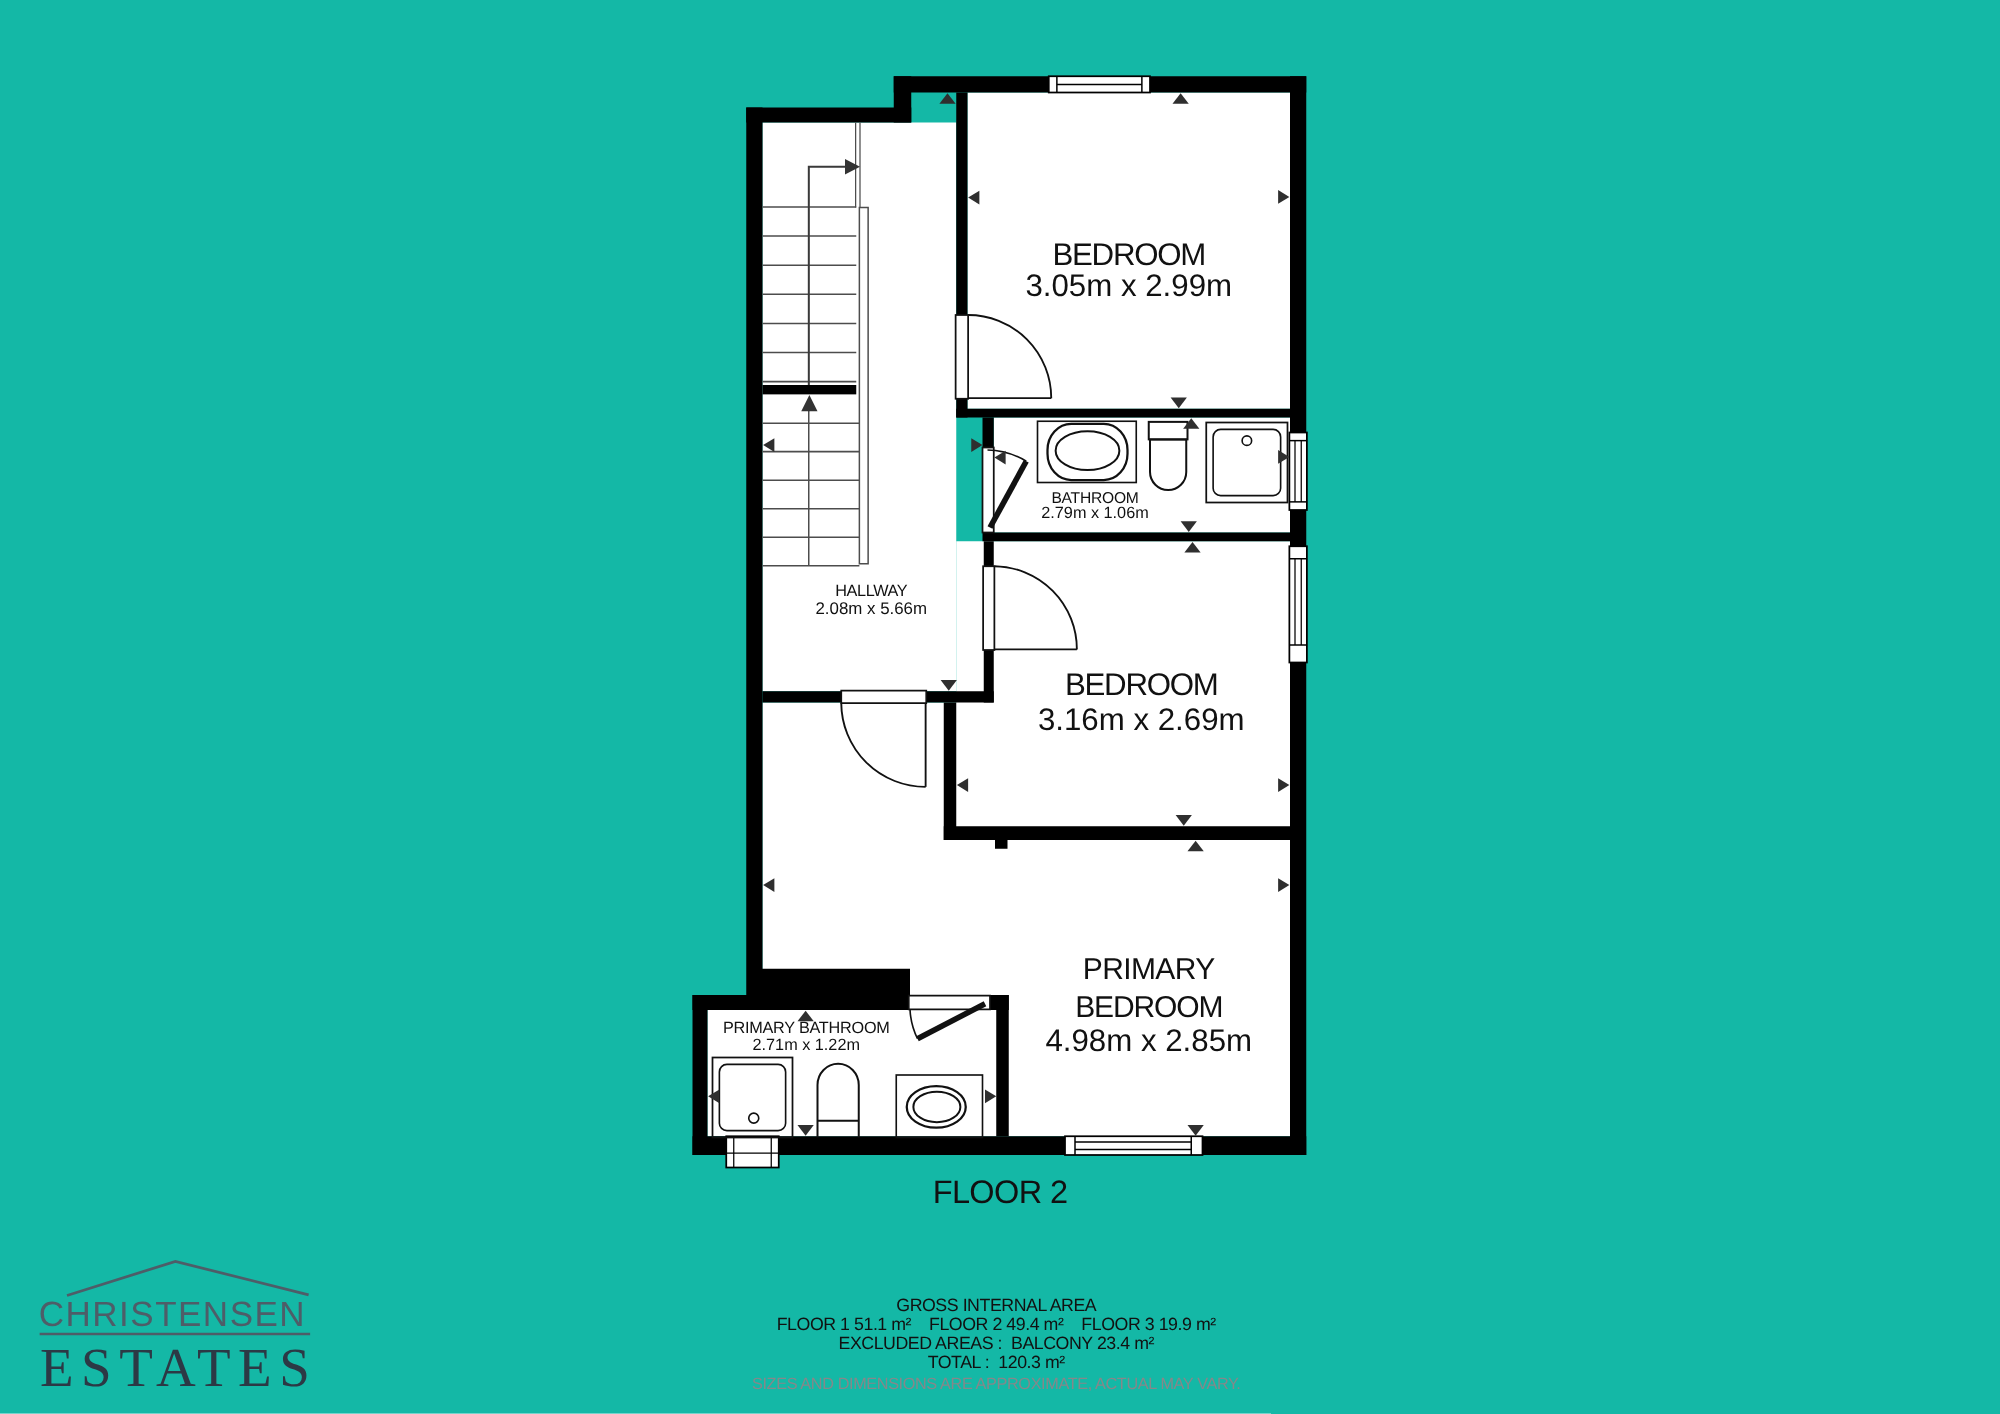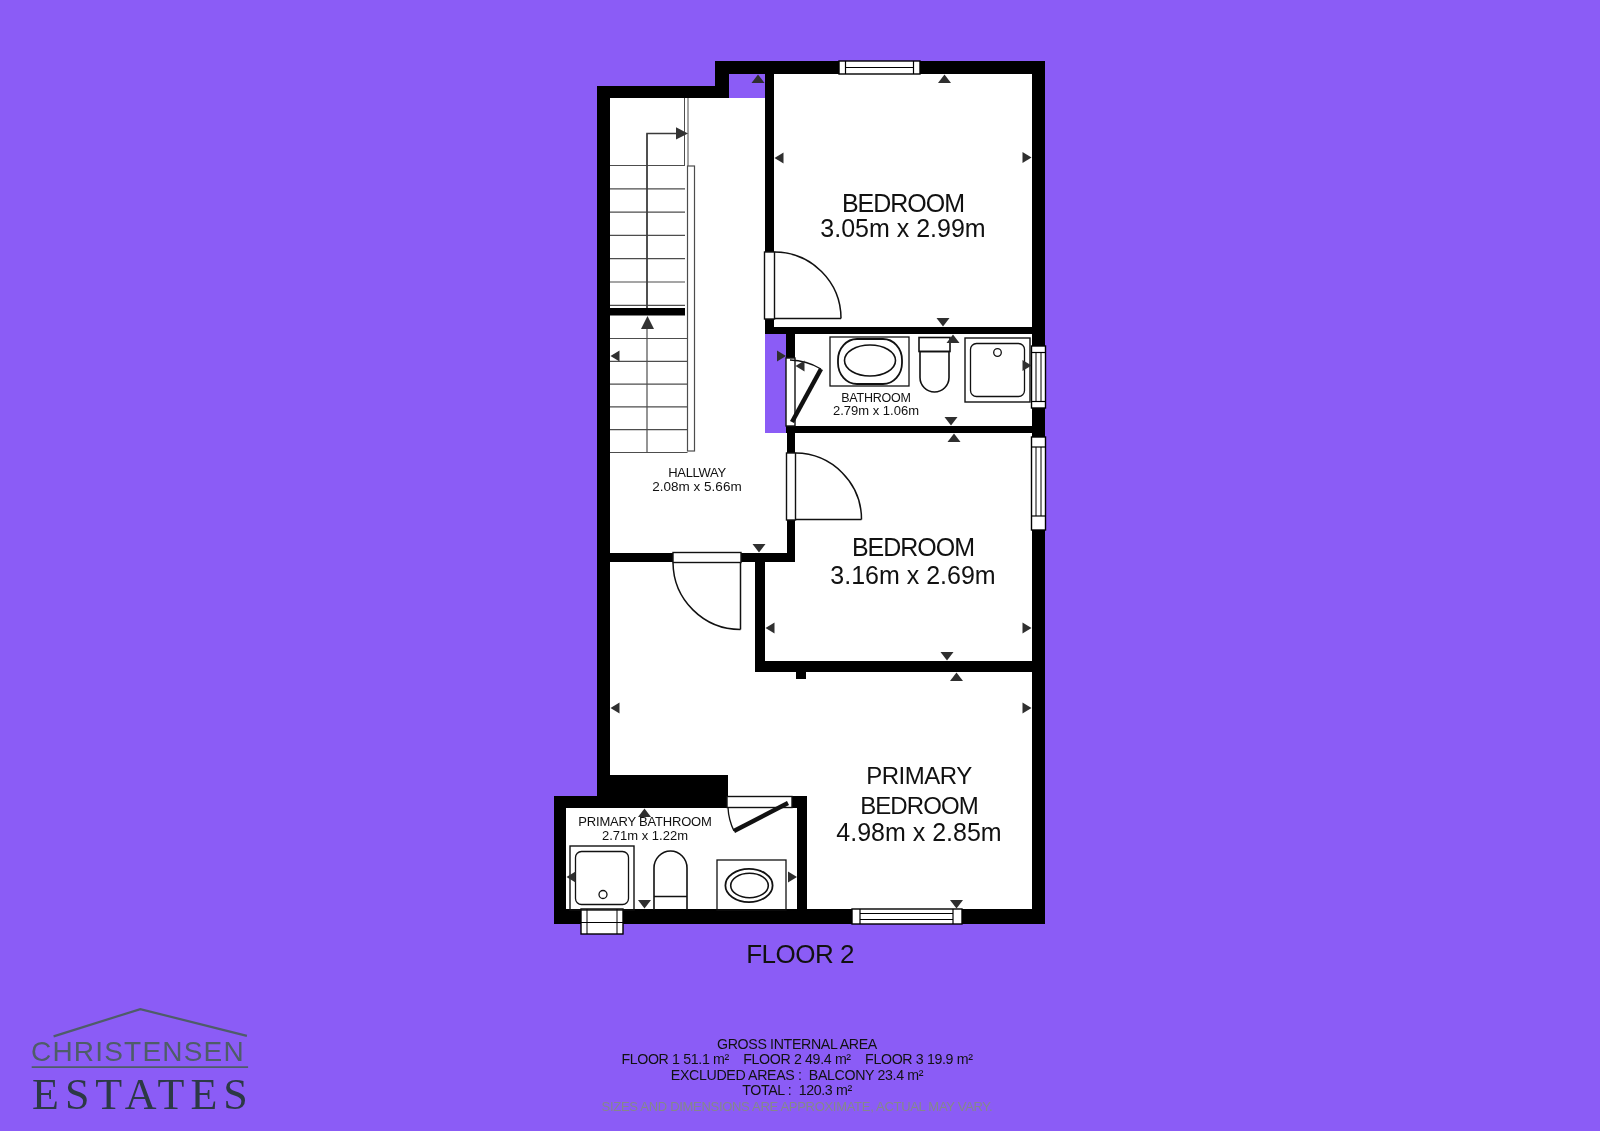--- a/index.html
+++ b/index.html
@@ -1,16 +1,16 @@
 <!DOCTYPE html>
 <html><head>
 <meta charset="utf-8">
 <style>
   html,body{margin:0;padding:0;background:#fff;}
-  #page{position:relative;width:1600px;height:1131px;background:#8b5cf6;overflow:hidden;
+  #page{position:relative;width:1600px;height:1131px;background:#14b8a6;overflow:hidden;
         font-family:"Liberation Sans", sans-serif;}
   svg{position:absolute;left:0;top:0;}
   text{font-family:"Liberation Sans", sans-serif;}
 </style>
 </head>
 <body>
 <div id="page">
 <svg width="1600" height="1131" viewBox="0 0 1600 1131">
 
 <rect x="610" y="98" width="155" height="455" fill="#ffffff"></rect>

